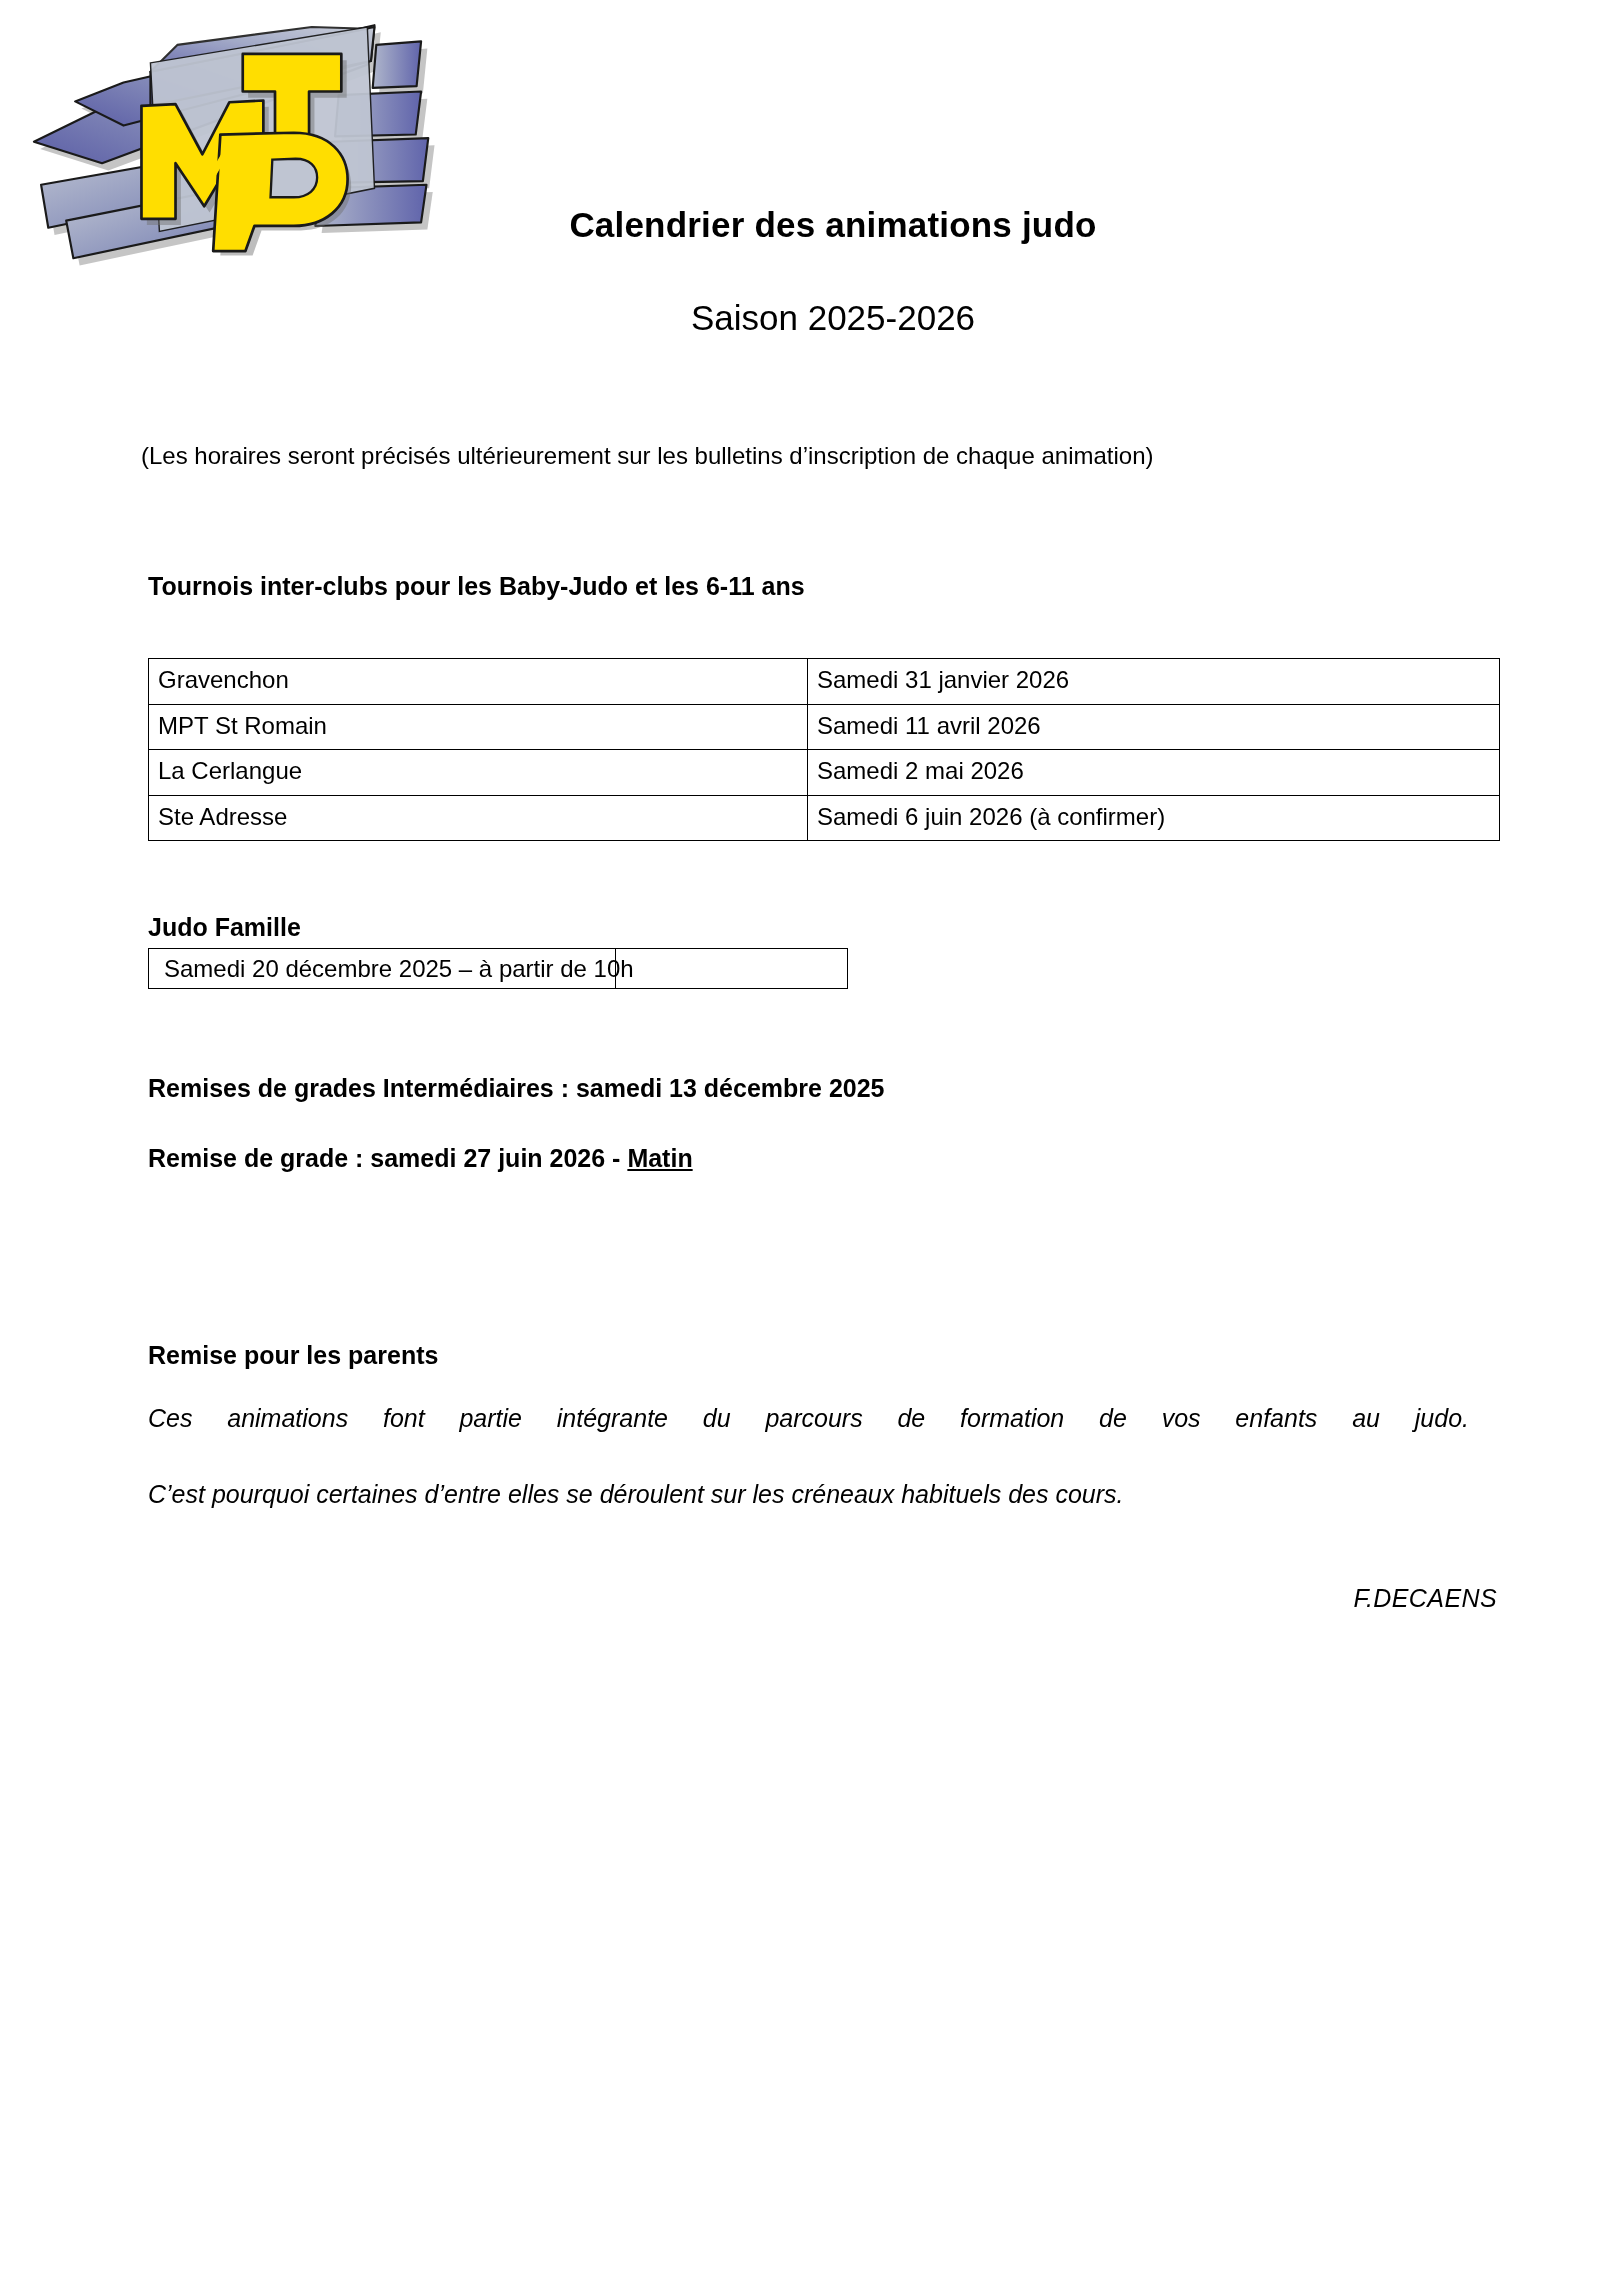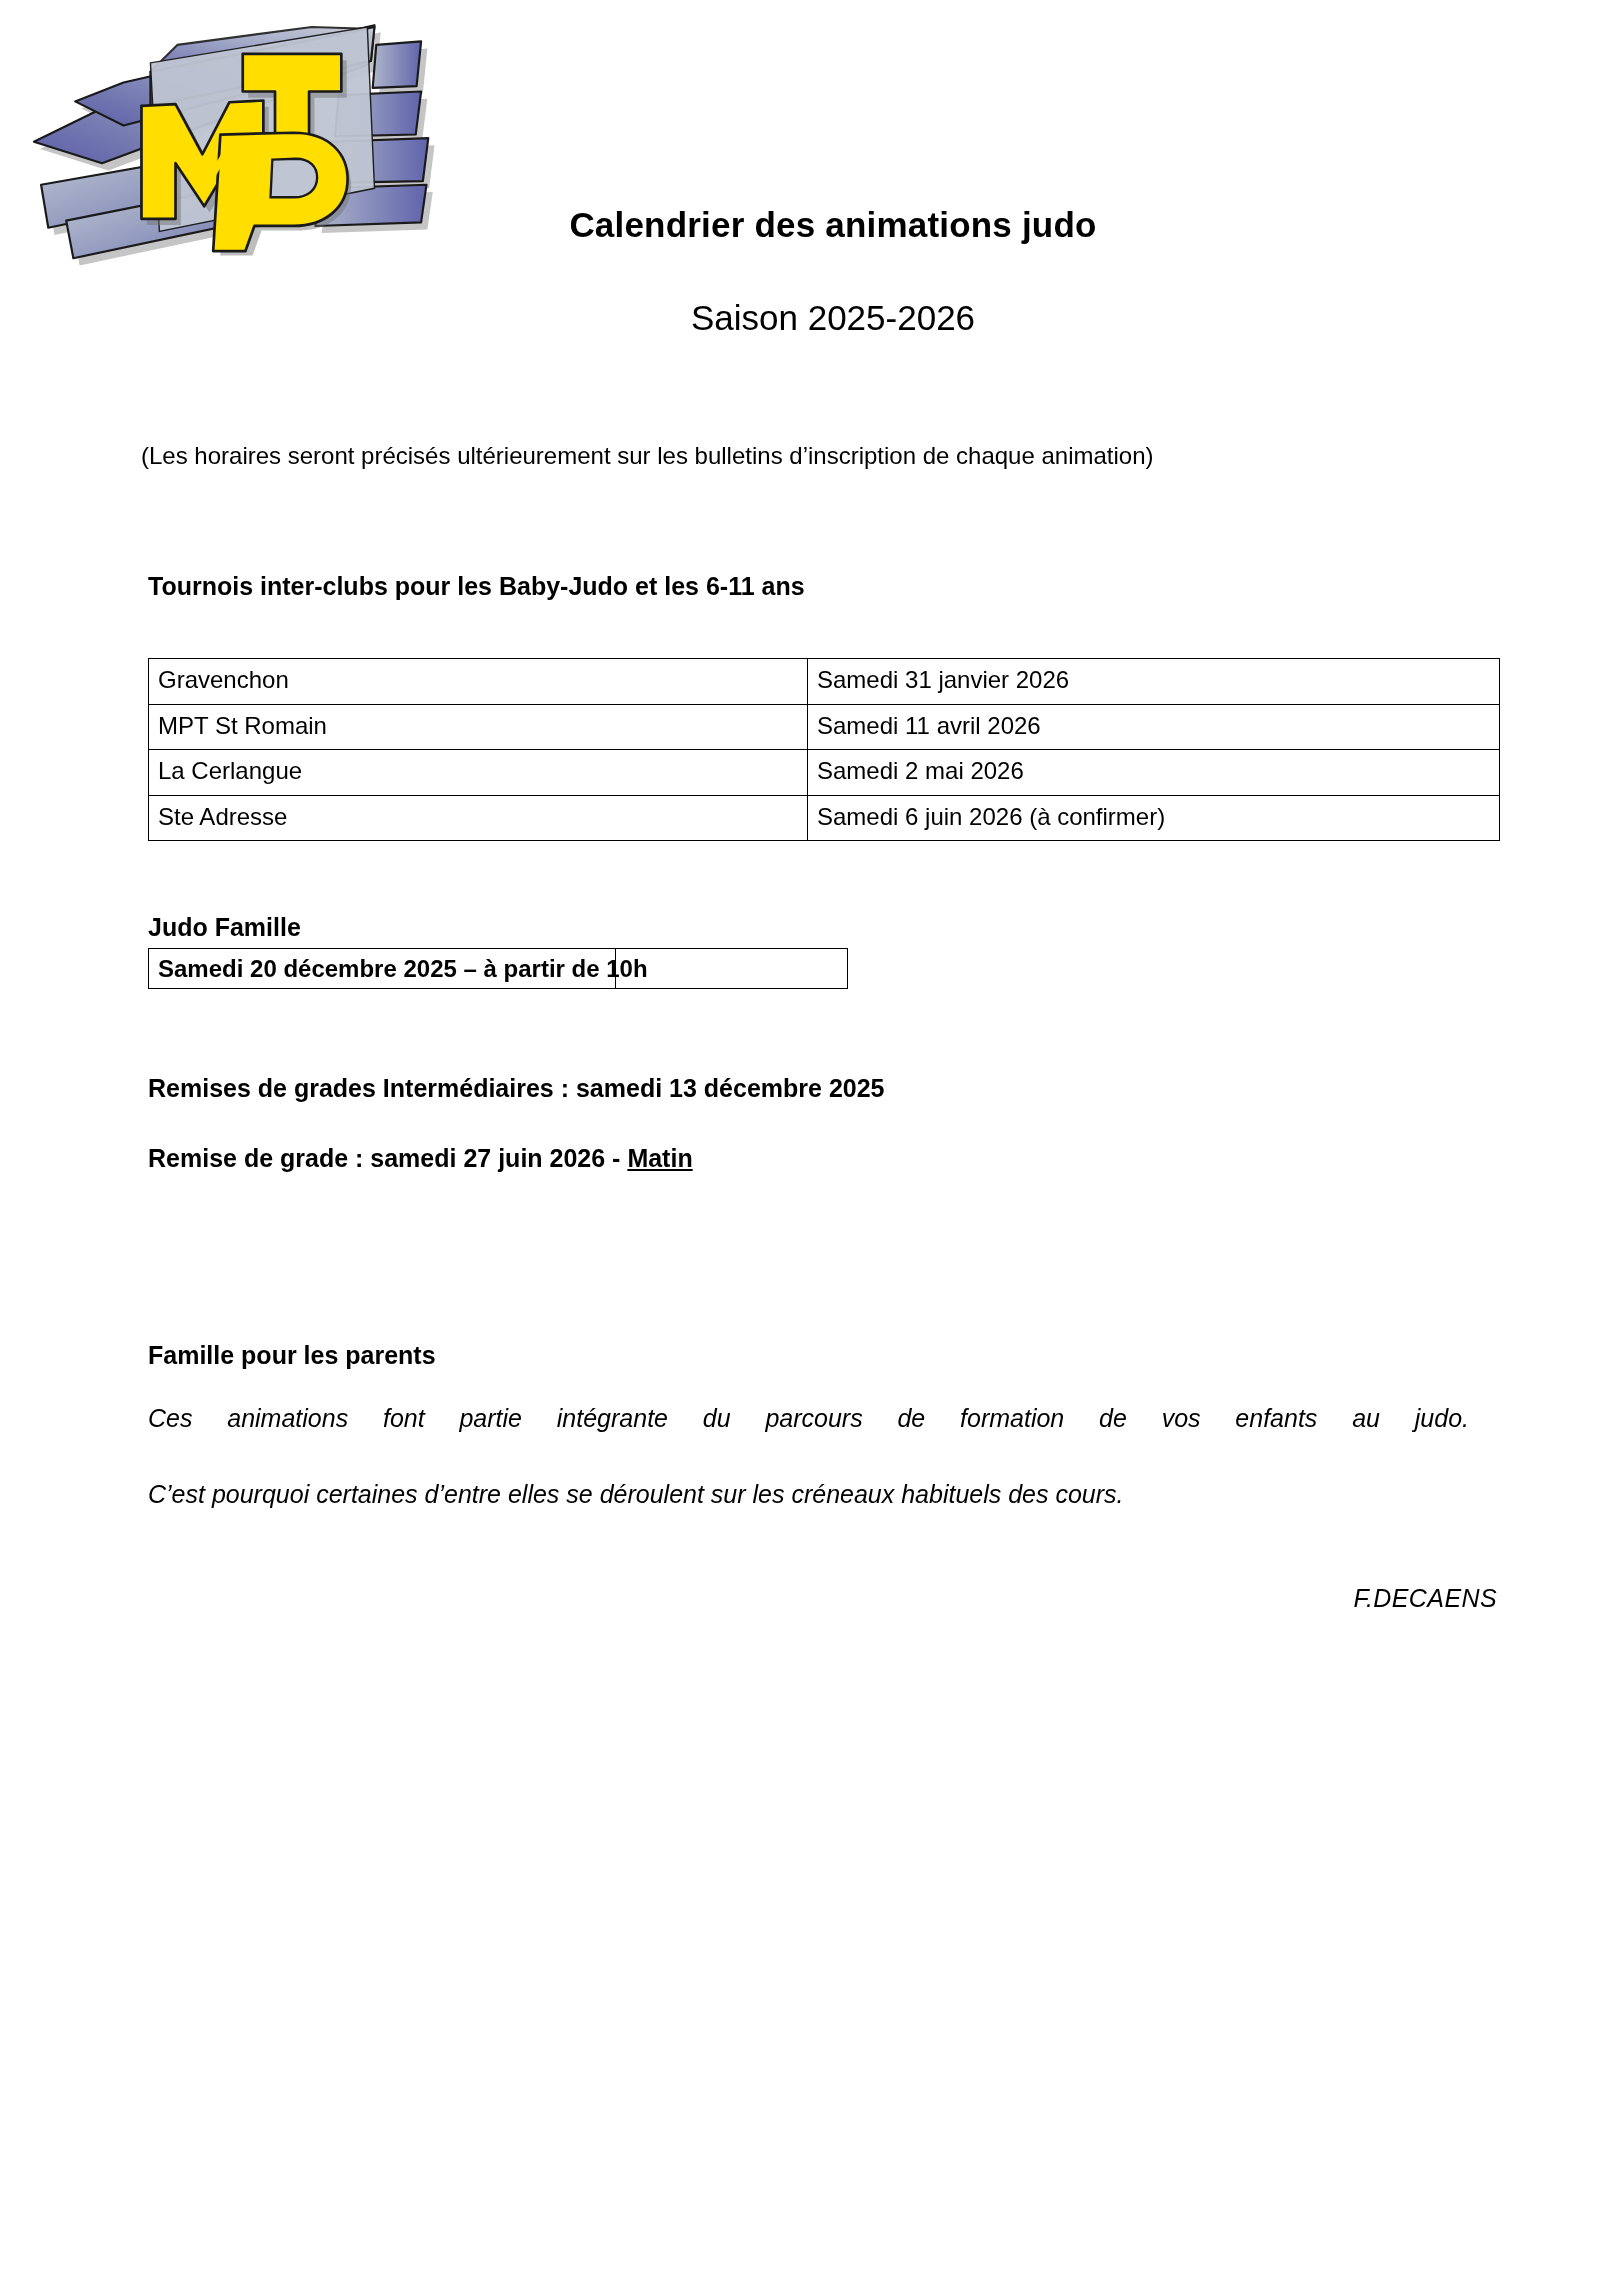--- a/index.html
+++ b/index.html
@@ -110,27 +110,26 @@
     left: 148px;
     top: 948px;
     width: 700px;
     height: 41px;
     border: 1.8px solid #000000;
     box-sizing: border-box;
     background: #ffffff;
   }
   .famille-box .box-text {
     position: absolute;
-    left: 9px;
+    left: 15px;
     top: 50%;
     transform: translateY(-50%);
     font-size: 24px;
     line-height: 1.1;
     white-space: nowrap;
-    font-weight: bold;
   }
   .famille-box .inner-divider {
     position: absolute;
     left: 466px;
     top: 0;
     width: 0.9px;
     height: 100%;
     background: #000000;
   }
 
@@ -277,21 +276,21 @@
     <span class="box-text">Samedi 20 décembre 2025 – à partir de 10h</span>
     <span class="inner-divider"></span>
   </div>
 
   <div class="section-heading" id="h-grades-1">Remises de grades Intermédiaires : samedi 13 décembre 2025</div>
 
   <div class="section-heading" id="h-grades-2">
     <span>Remise de grade : samedi 27 juin 2026 - </span><span class="underlined">Matin</span>
   </div>
 
-  <div class="section-heading" id="h-message">Famille pour les parents</div>
+  <div class="section-heading" id="h-message">Remise pour les parents</div>
 
   <div class="message-para">
     <span class="line1">Ces animations font partie intégrante du parcours de formation de vos enfants au judo.</span>
     <span class="line2">C’est pourquoi certaines d’entre elles se déroulent sur les créneaux habituels des cours.</span>
   </div>
 
   <div class="signature">F.DECAENS</div>
 
 </div>
 

